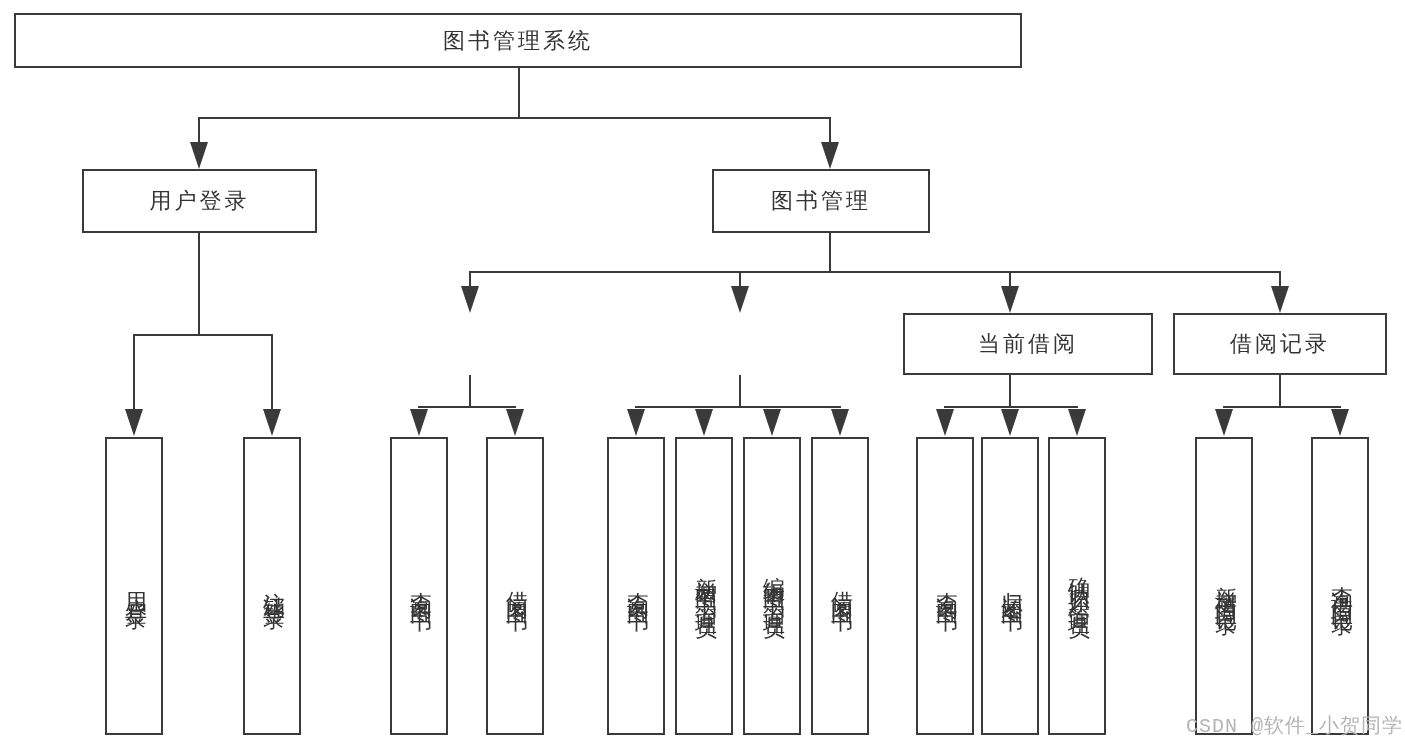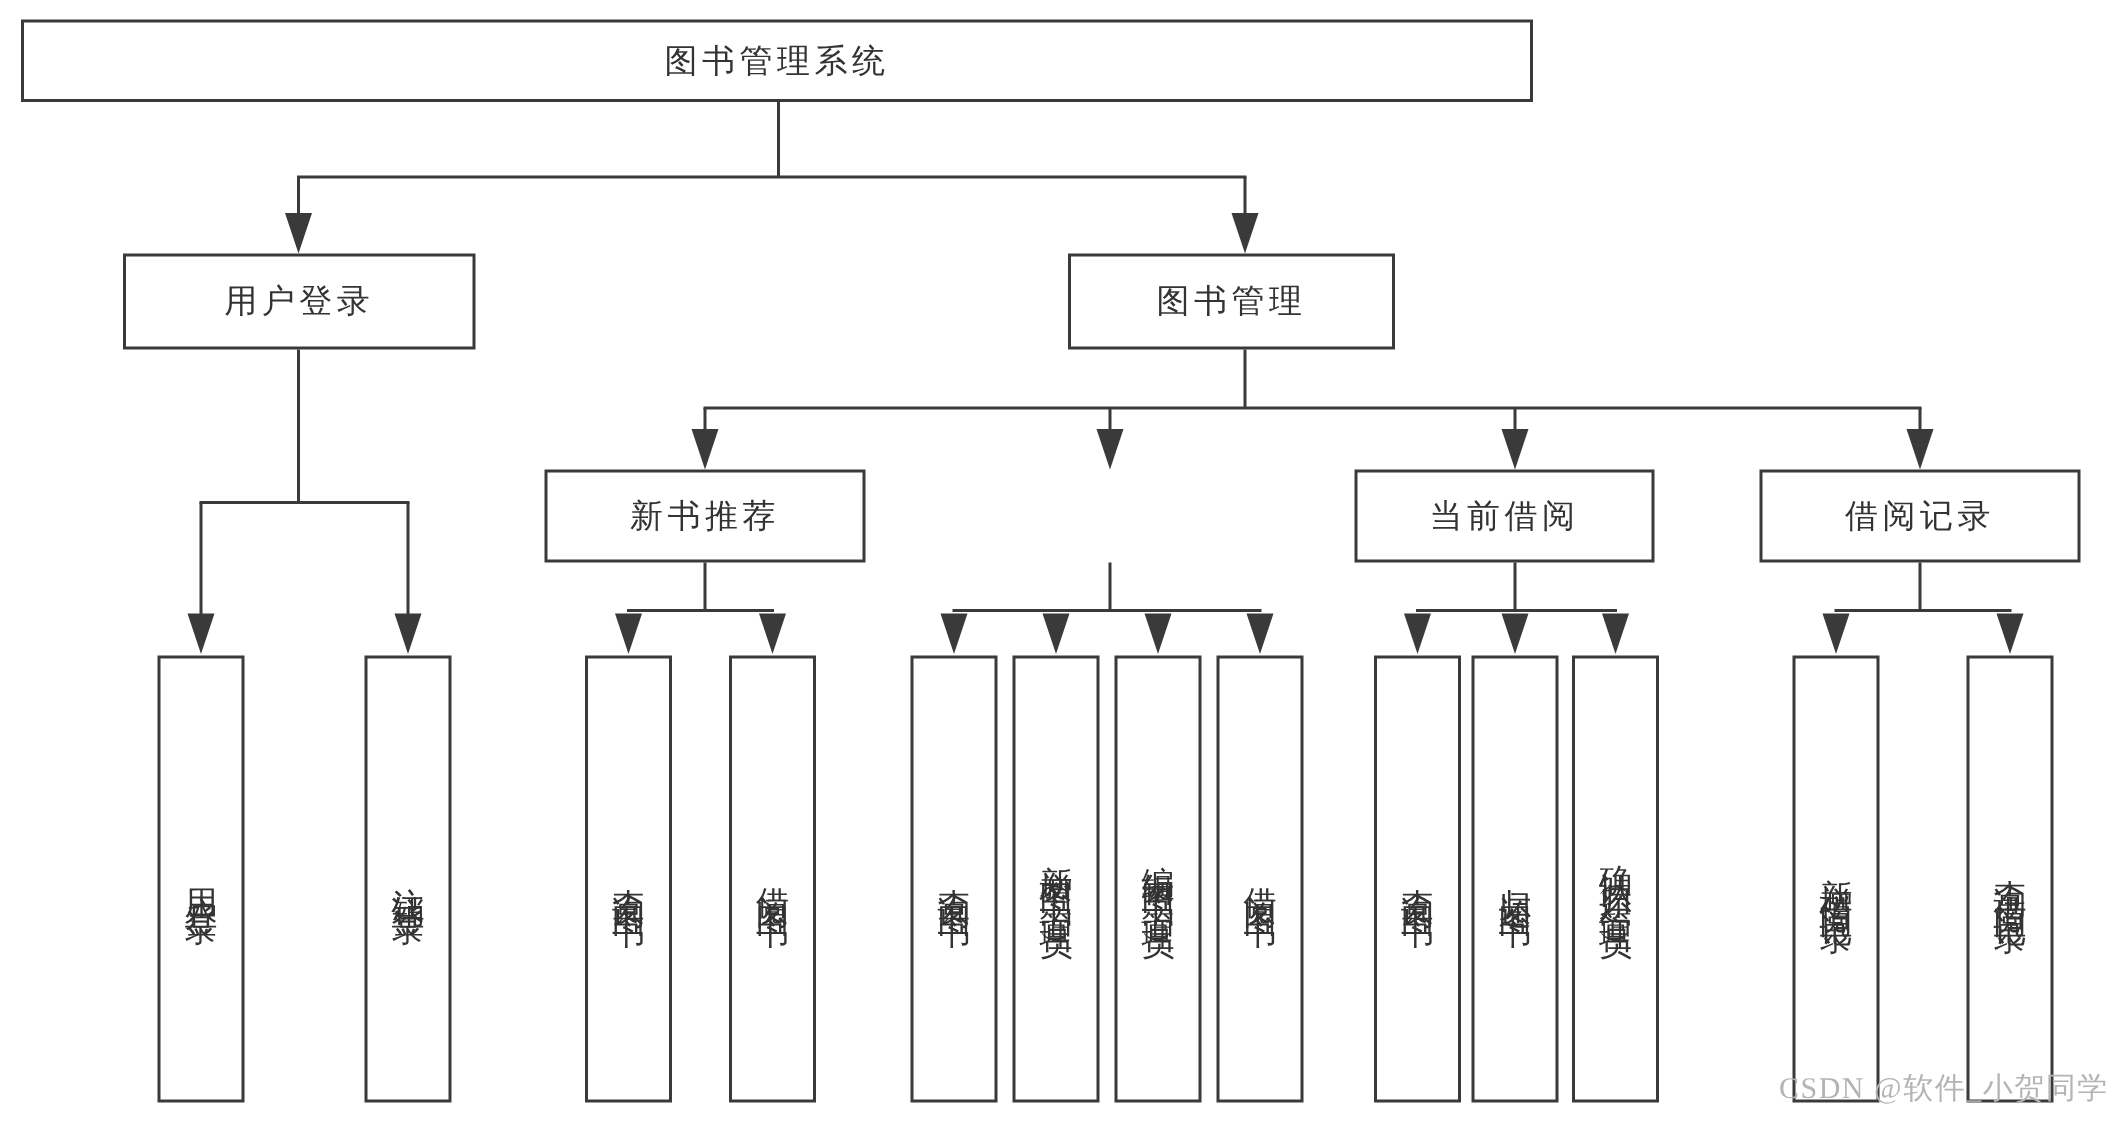--- a/index.html
+++ b/index.html
@@ -1,21 +1,21 @@
 <!DOCTYPE html>
 <html><head>
 <meta charset="utf-8">
 <style>
   html, body { margin: 0; padding: 0; background: #ffffff; }
   #stage {
     position: relative;
     width: 1405px;
     height: 747px;
     background: #ffffff;
-    font-family: Liberation Serif, serif;
+    font-family: Liberation Mono, monospace;
     overflow: hidden;
   }
   .box {
     position: absolute;
     box-sizing: border-box;
     background: #ffffff;
     border: 2.5px solid #3a3a3a;
     display: flex;
     align-items: center;
     justify-content: center;
@@ -91,24 +91,21 @@
   <div class="line" style="left:469px; top:271px; width:812px; height:2px;"></div>
   <div class="line" style="left:469px; top:272px; width:2px; height:16px;"></div>
   <div class="line" style="left:739px; top:272px; width:2px; height:16px;"></div>
   <div class="line" style="left:1009px; top:272px; width:2px; height:16px;"></div>
   <div class="line" style="left:1279px; top:272px; width:2px; height:16px;"></div>
   <div class="arrow" style="left:461px; top:286px;"></div>
   <div class="arrow" style="left:731px; top:286px;"></div>
   <div class="arrow" style="left:1001px; top:286px;"></div>
   <div class="arrow" style="left:1271px; top:286px;"></div>
 
-  <div class="box" style="left:363px; top:313px; width:214px; height:62px;">
-    <span class="hlabel">新书推荐</span>
-  </div>
-  <div class="box" style="left:903px; top:313px; width:200px; height:62px;">
+  <div class="box" style="left:903px; top:313px; width:250px; height:62px;">
     <span class="hlabel">当前借阅</span>
   </div>
   <div class="box" style="left:1173px; top:313px; width:214px; height:62px;text-align:right;">
     <span class="hlabel">借阅记录</span>
   </div>
 
   <div class="line" style="left:469px; top:375px; width:2px; height:32px;"></div>
   <div class="line" style="left:418px; top:406px; width:98px; height:2px;"></div>
   <div class="arrow" style="left:410px; top:409px;"></div>
   <div class="arrow" style="left:506px; top:409px;"></div>

